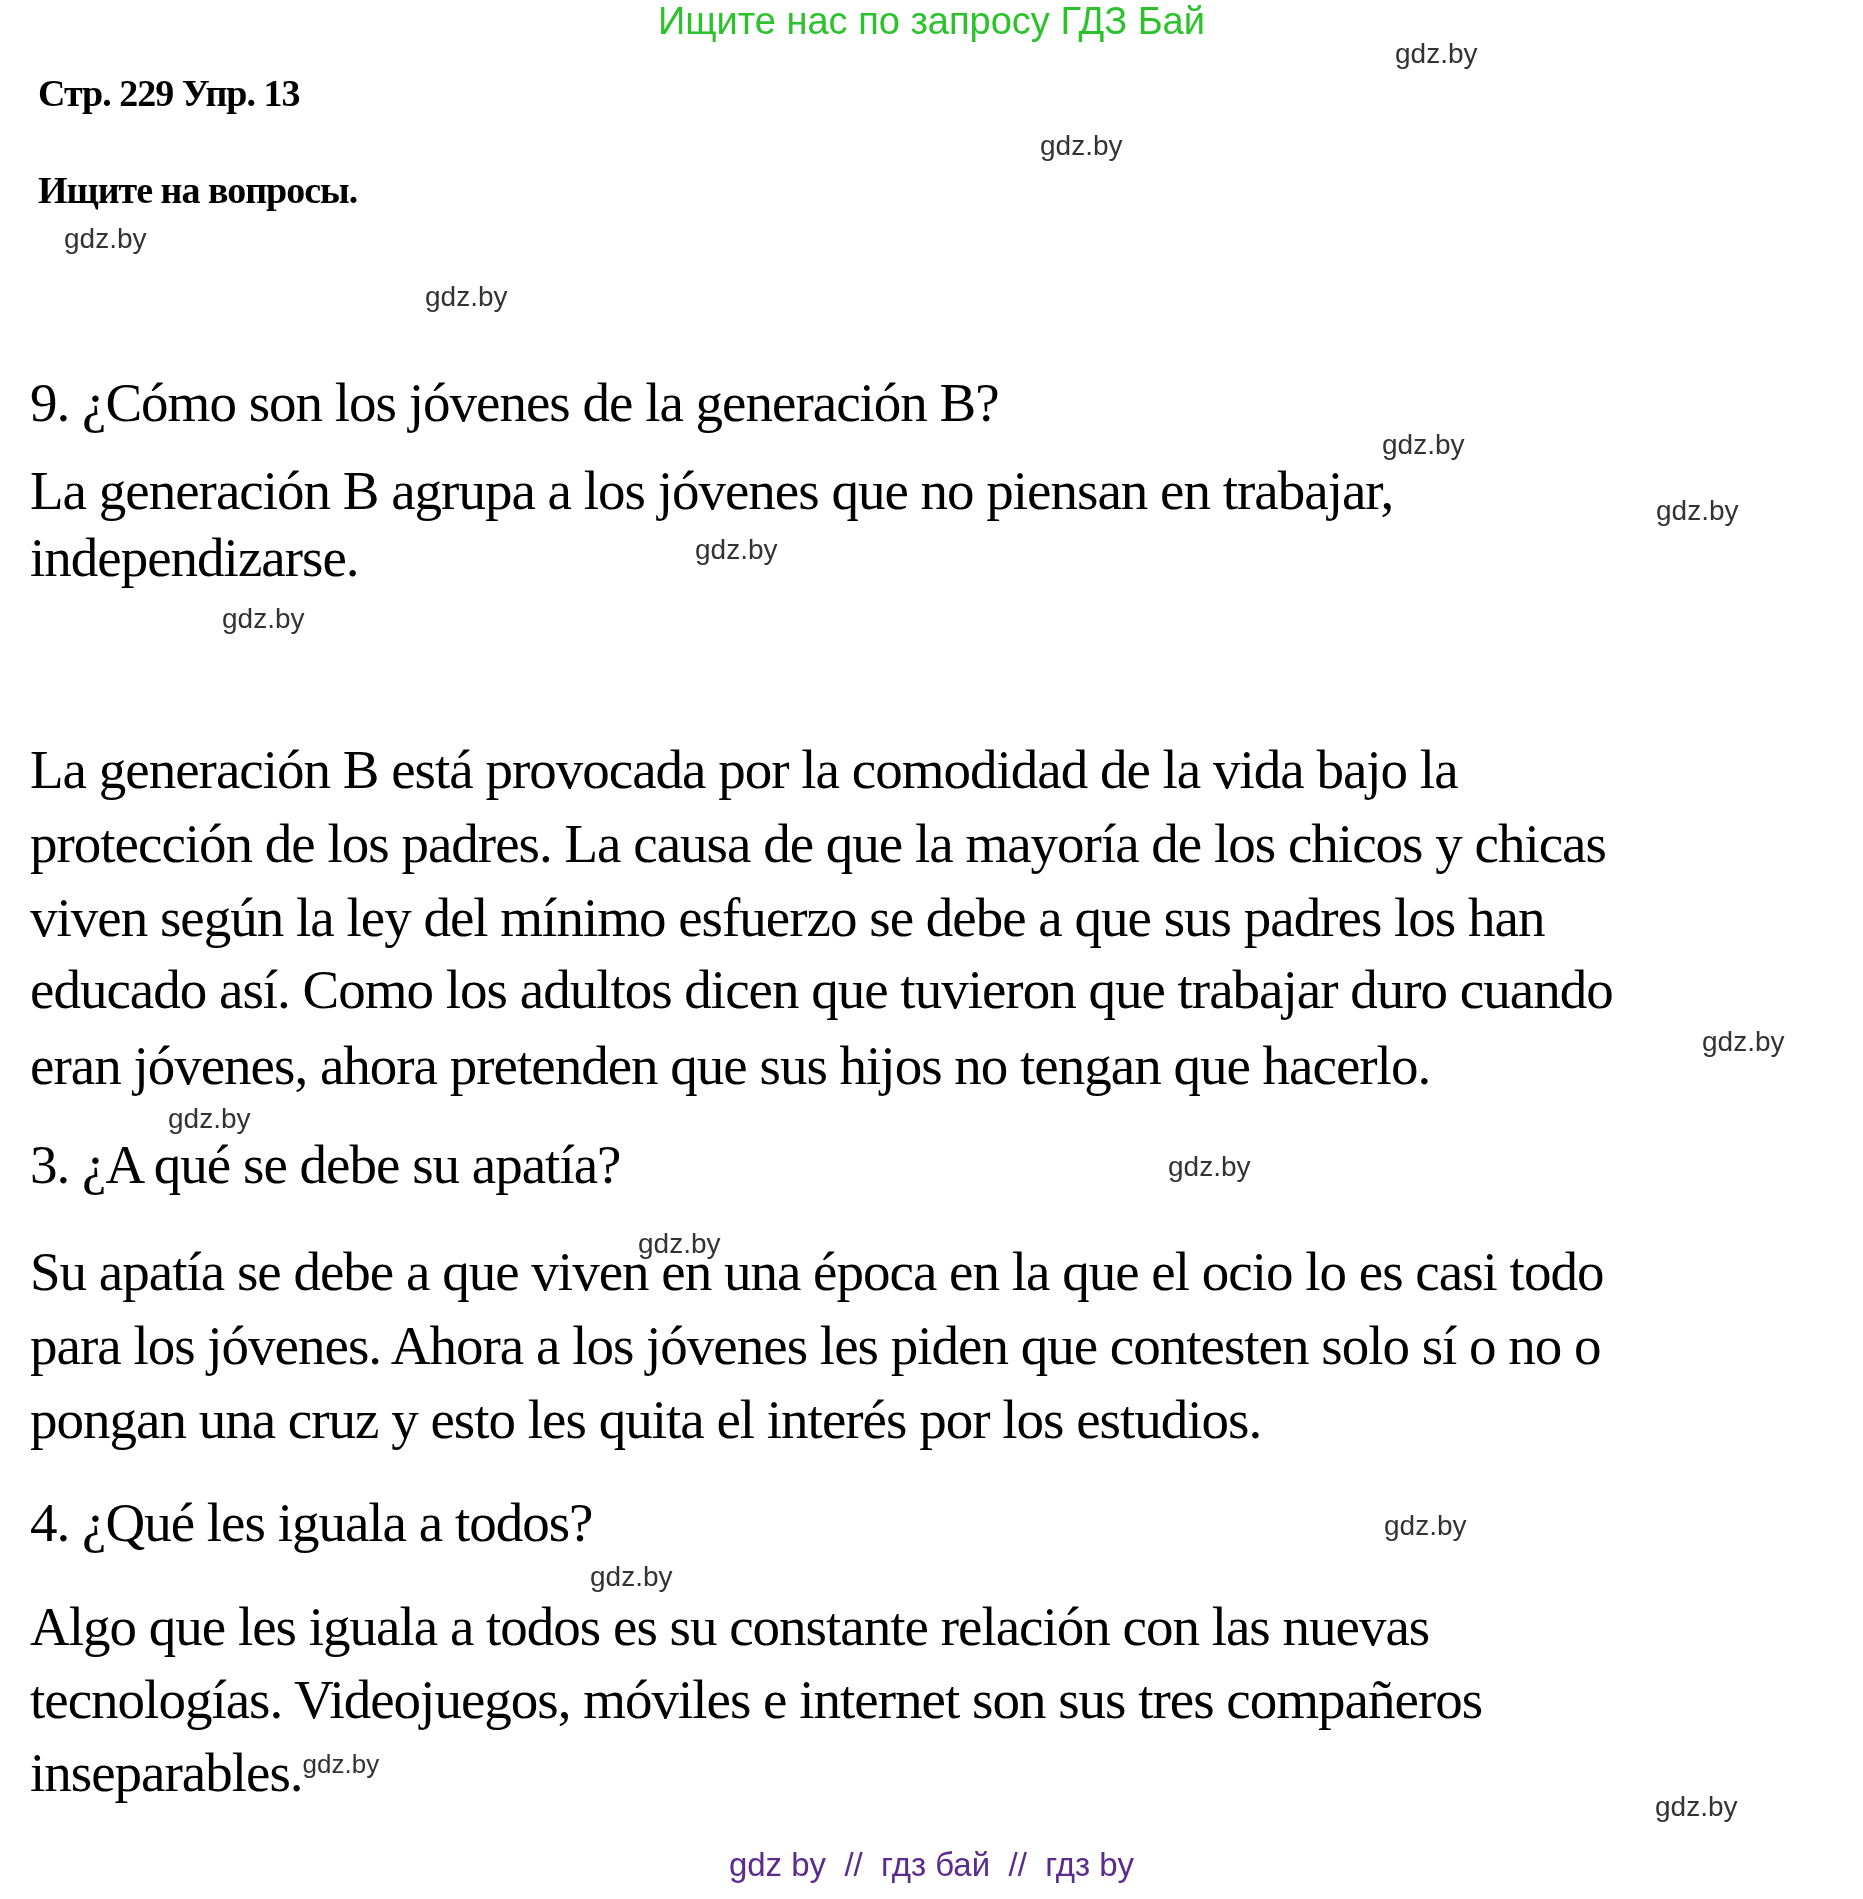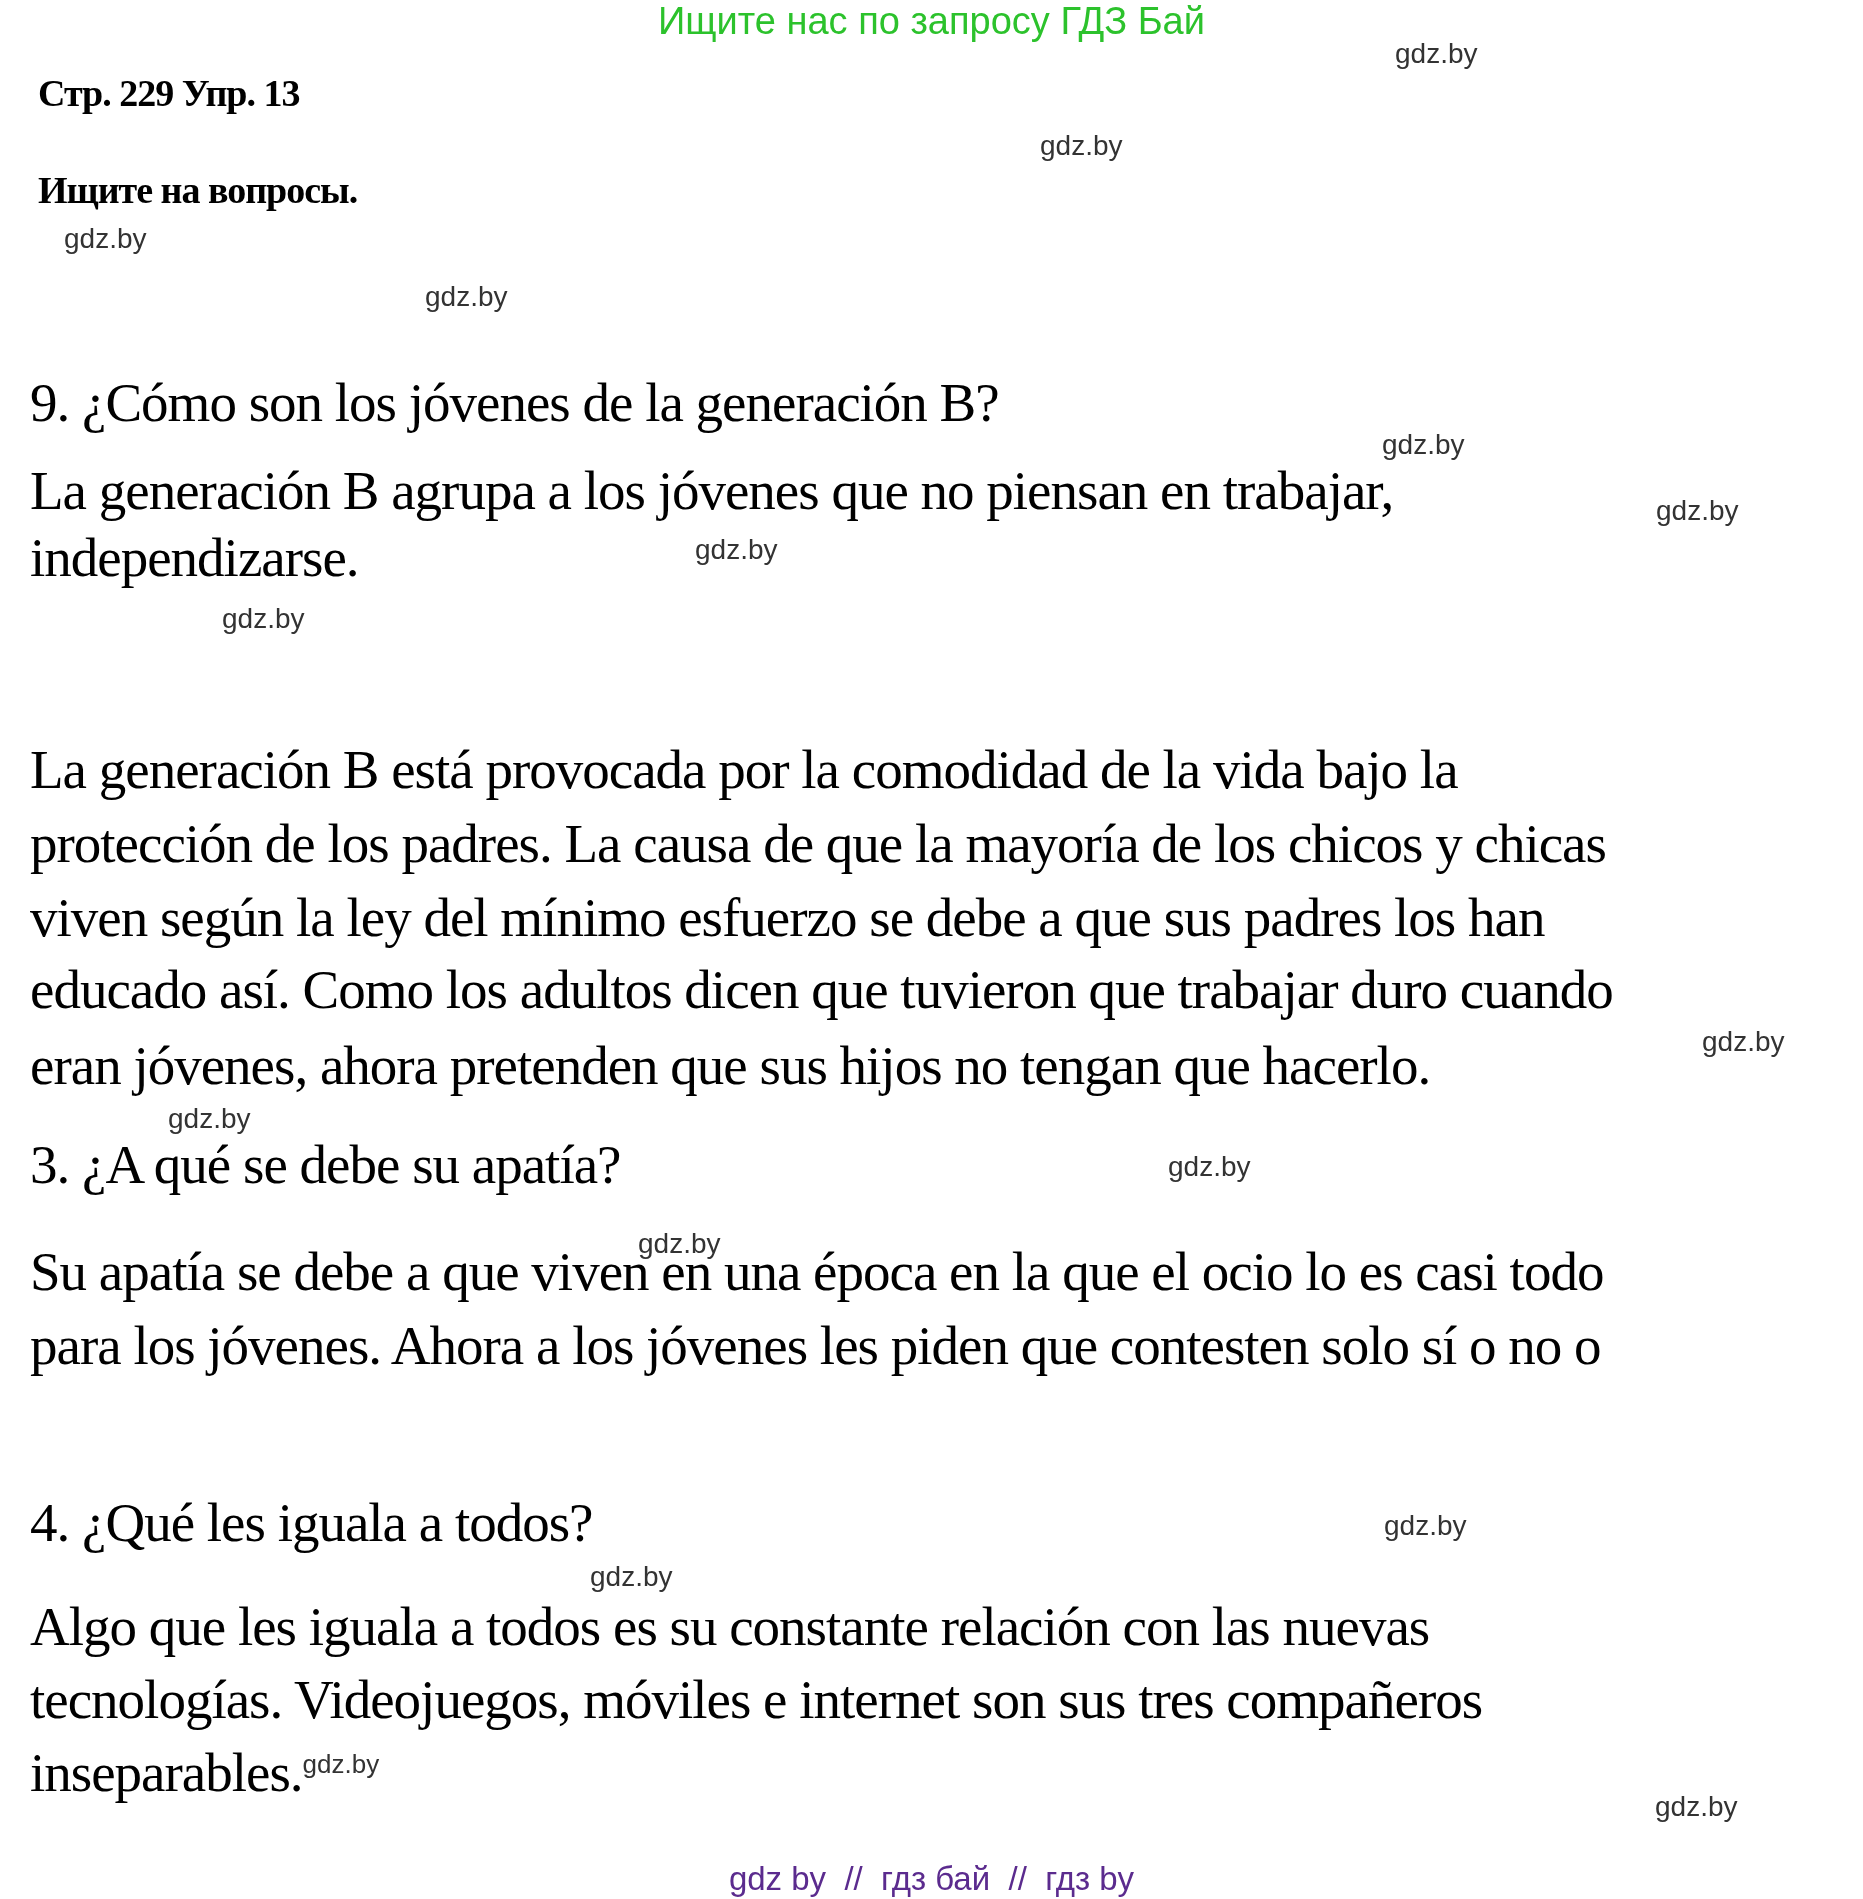--- a/index.html
+++ b/index.html
@@ -38,21 +38,20 @@
     font-size:26px;letter-spacing:0;color:#333333;
     vertical-align:18px;
   }
   .footer{
     position:absolute;top:1848px;left:0;width:100%;
     text-align:center;
     font-family:"Liberation Sans","DejaVu Sans",sans-serif;
     font-size:33px;line-height:1;
     color:#5b2b8e;
     white-space:pre;
-    margin-top:14px;
   }
 </style>
 </head>
 <body>
 
 <div class="page">
 
   <div class="promo">Ищите нас по запросу ГДЗ Бай</div>
 
   <div class="wm" style="left:1395px;top:40px">gdz.by</div>
@@ -80,20 +79,21 @@
 
   <div class="body-line" style="top:742px">La generación B está provocada por la comodidad de la vida bajo la</div>
   <div class="body-line" style="top:816px">protección de los padres. La causa de que la mayoría de los chicos y chicas</div>
   <div class="body-line" style="top:890px">viven según la ley del mínimo esfuerzo se debe a que sus padres los han</div>
   <div class="body-line" style="top:962px">educado así. Como los adultos dicen que tuvieron que trabajar duro cuando</div>
   <div class="body-line" style="top:1038px">eran jóvenes, ahora pretenden que sus hijos no tengan que hacerlo.</div>
 
   <div class="body-line" style="top:1137px">3. ¿A qué se debe su apatía?</div>
   <div class="body-line" style="top:1244px">Su apatía se debe a que viven en una época en la que el ocio lo es casi todo</div>
   <div class="body-line" style="top:1318px">para los jóvenes. Ahora a los jóvenes les piden que contesten solo sí o no o</div>
+  <div class="body-line" style="top:1392px">pongan una cruz y esto les quita el interés por los estudios.</div>
 
   <div class="body-line" style="top:1495px">4. ¿Qué les iguala a todos?</div>
   <div class="body-line" style="top:1599px">Algo que les iguala a todos es su constante relación con las nuevas</div>
   <div class="body-line" style="top:1672px">tecnologías. Videojuegos, móviles e internet son sus tres compañeros</div>
   <div class="body-line" style="top:1745px">
     <span>inseparables.</span><span class="sup-wm">gdz.by</span>
   </div>
 
   <div class="footer">gdz by  //  гдз бай  //  гдз by</div>
 

